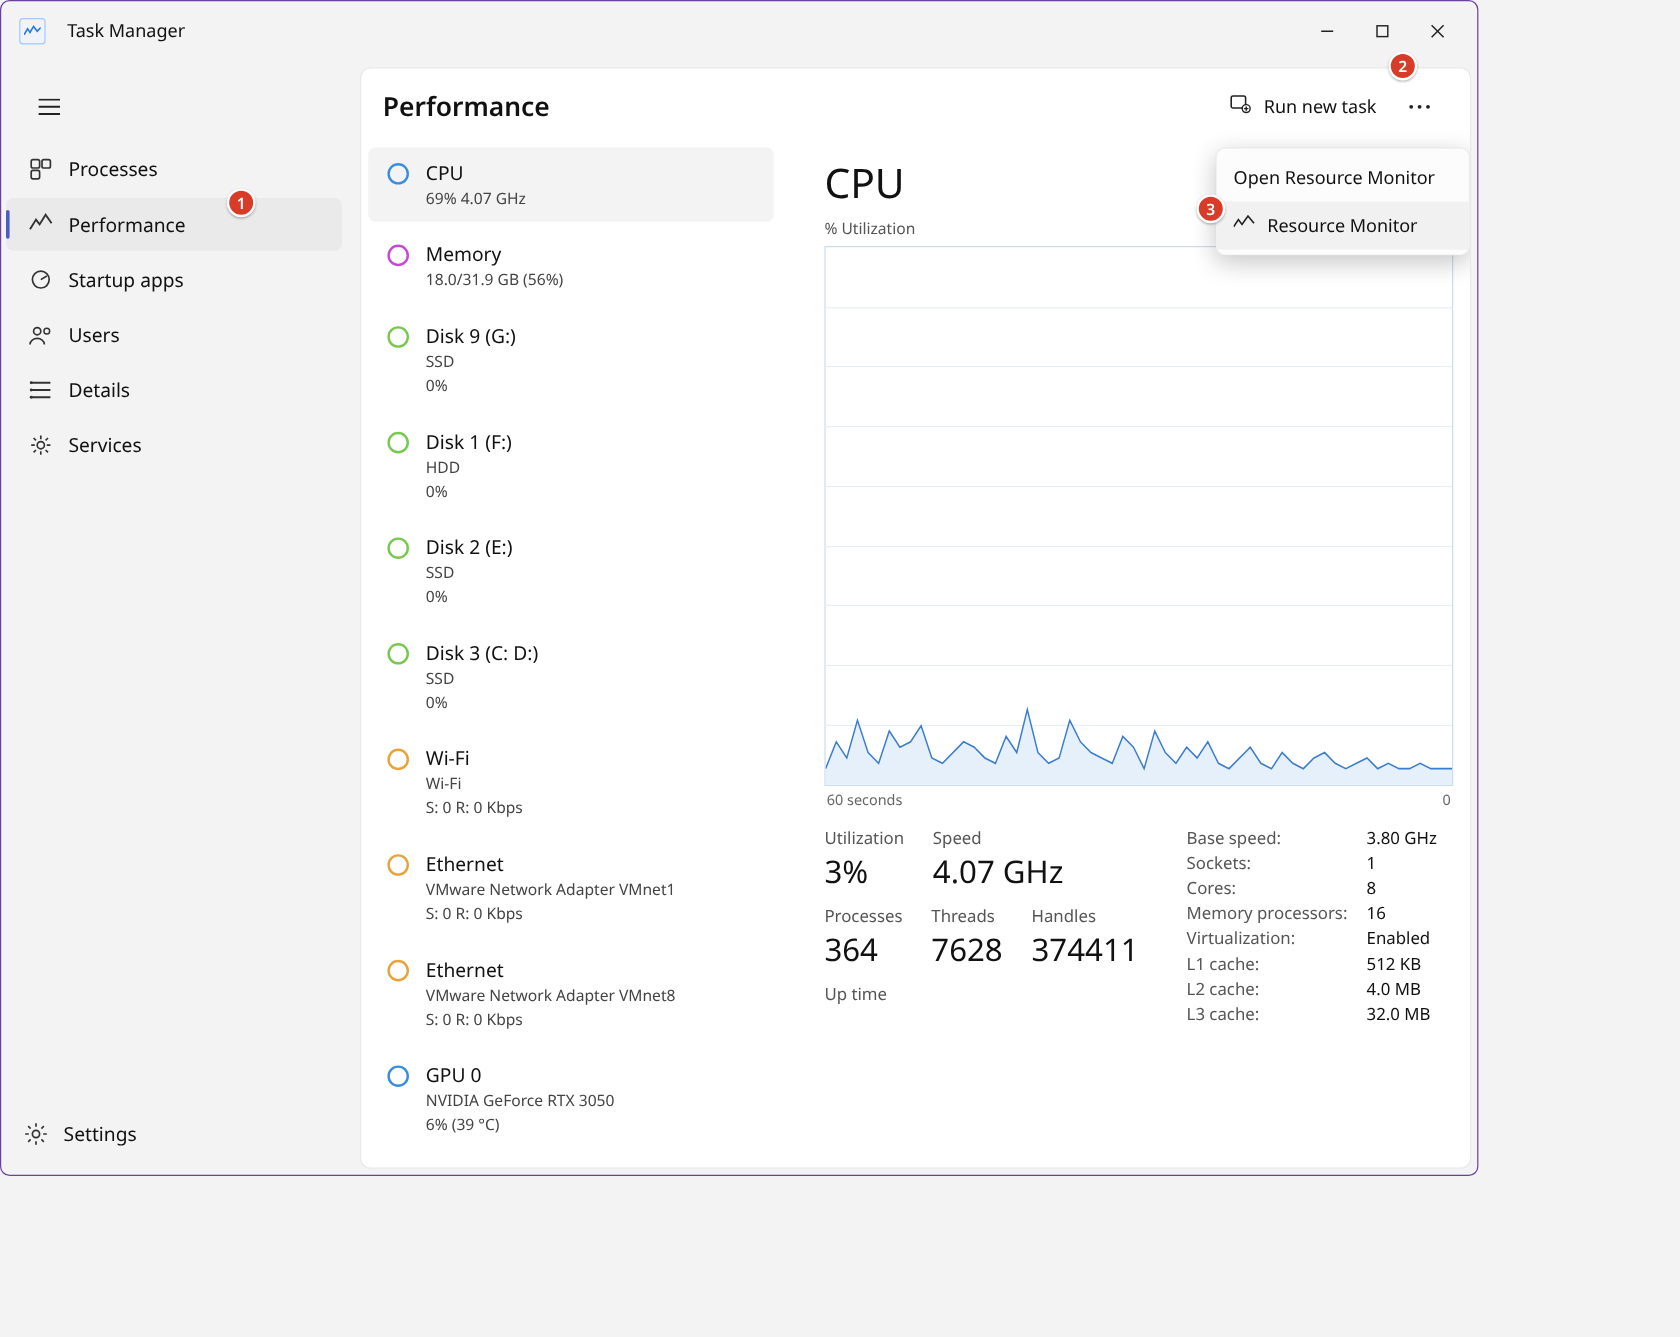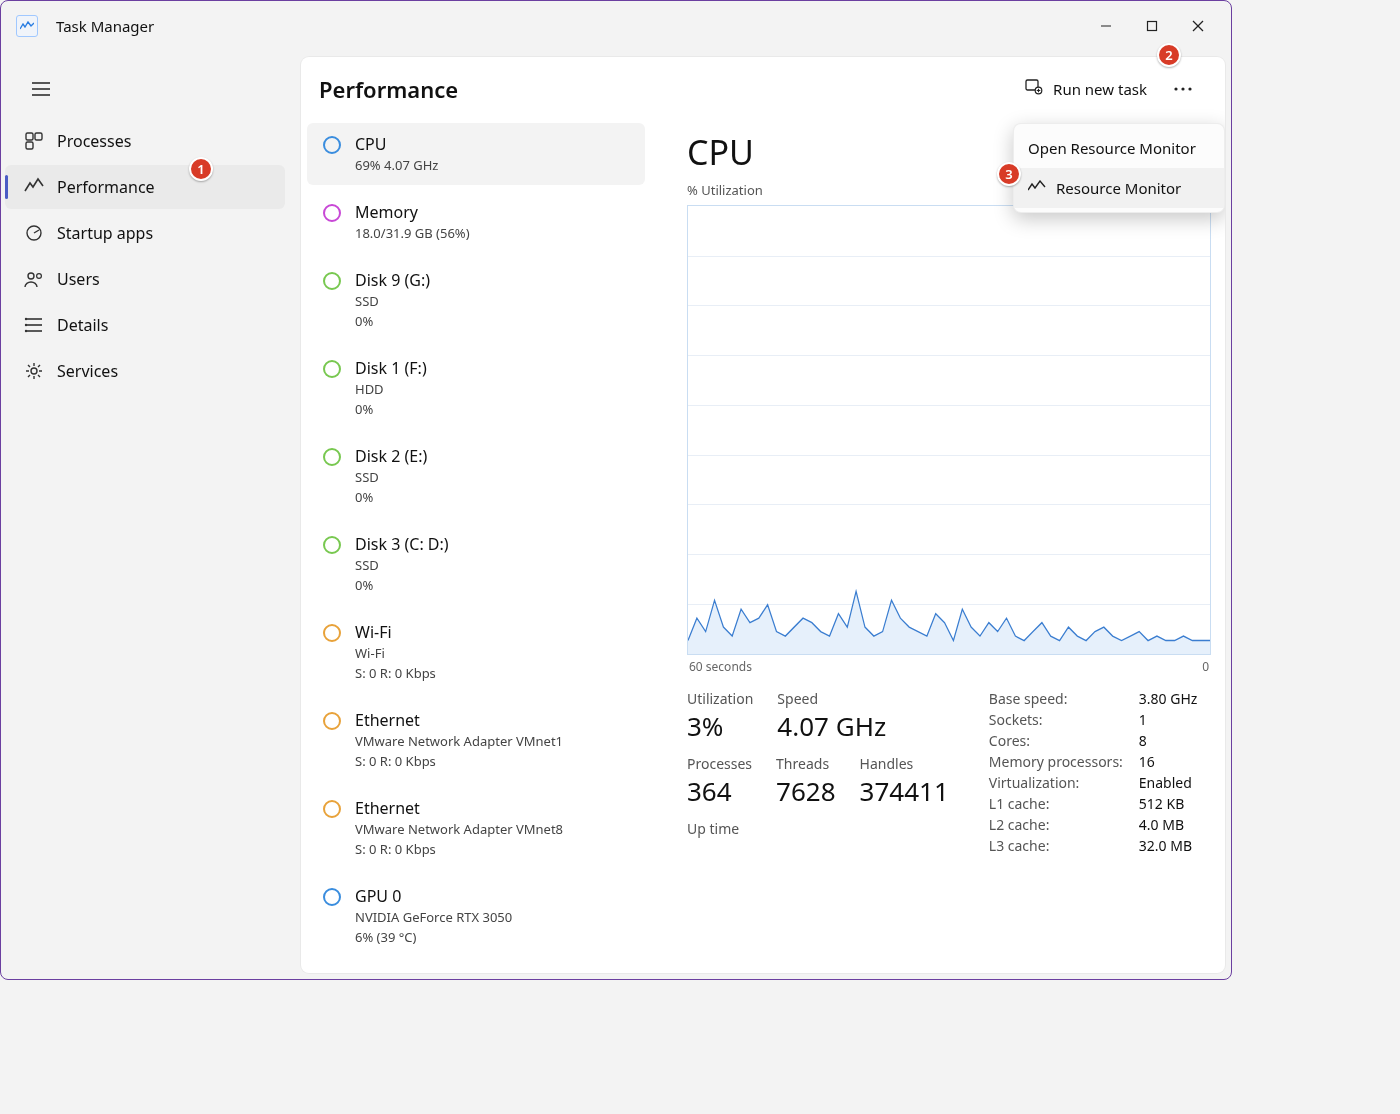--- a/index.html
+++ b/index.html
@@ -164,20 +164,29 @@
         <span class="nav-icon">
           <svg width="20" height="20" viewBox="0 0 20 20">
             <circle cx="10" cy="10" r="3" fill="none" stroke="#333" stroke-width="1.4"></circle>
             <path d="M10 2v3M10 15v3M2 10h3M15 10h3M4 4l2 2M14 14l2 2M16 4l-2 2M6 14l-2 2" stroke="#333" stroke-width="1.4"></path>
           </svg>
         </span>
         <span>Services</span>
       </div>
     </div>
   <div class="nav-spacer"></div>
+  <div class="settings-row">
+    <span class="nav-icon">
+        <svg width="20" height="20" viewBox="0 0 20 20">
+          <circle cx="10" cy="10" r="3" fill="none" stroke="#333" stroke-width="1.4"></circle>
+          <path d="M10 1v3M10 16v3M1 10h3M16 10h3M3.5 3.5l2 2M14.5 14.5l2 2M16.5 3.5l-2 2M5.5 14.5l-2 2" stroke="#333" stroke-width="1.4"></path>
+        </svg>
+      </span>
+    <span>Settings</span>
+  </div>
 </div>
 
 <div class="main">
   <div class="main-header">
     <span class="main-title">Performance</span>
     <span class="main-header-spacer"></span>
     <div class="run-task">
       <span><svg width="18" height="18" viewBox="0 0 18 18">
             <rect x="1" y="2" width="12" height="10" rx="1.5" fill="none" stroke="#222" stroke-width="1.3"></rect>
             <circle cx="13.5" cy="12.5" r="3.3" fill="#fff" stroke="#222" stroke-width="1.2"></circle>

